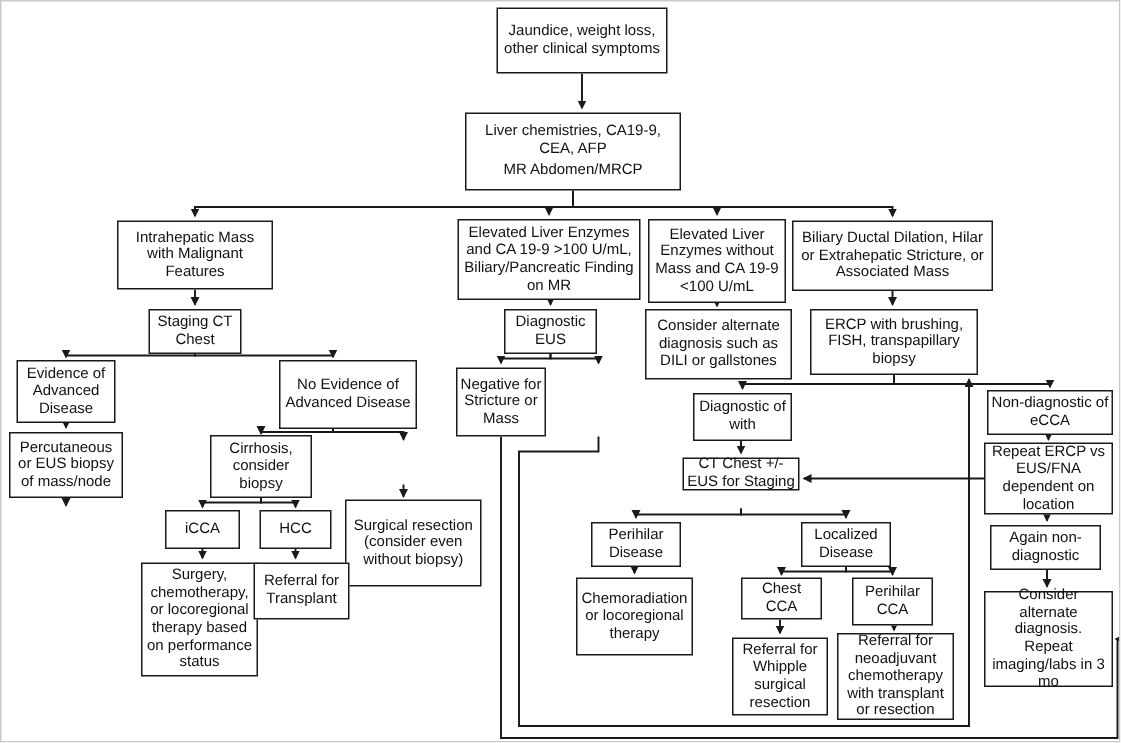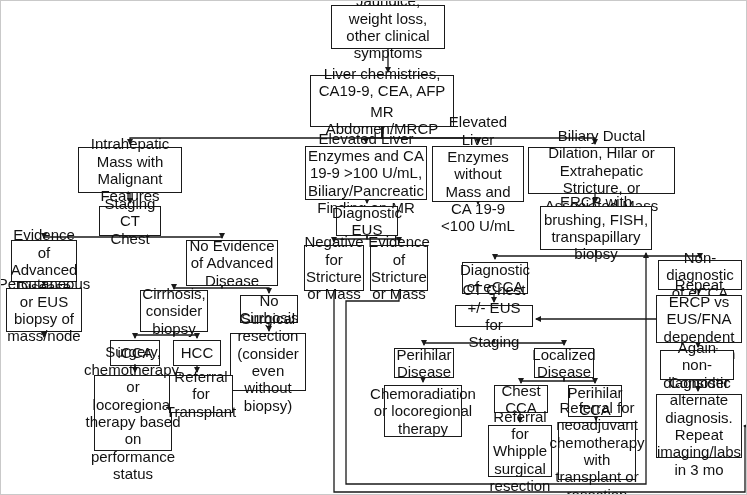--- a/index.html
+++ b/index.html
@@ -18,21 +18,21 @@
   .node {
     position:absolute;
     box-sizing:border-box;
     border:1.5px solid #1a1a1a;
     background:#fff;
     display:flex;
     flex-direction:column;
     align-items:center;
     justify-content:center;
     text-align:center;
-    font-size:15px;
+    font-size:10px;
     line-height:1.16;
     padding:1px 2px;
   }
   .node .gap { margin-top:3px; }
 </style>
 </head>
 <body>
 
 <div class="canvas">
 
@@ -85,42 +85,41 @@
   <div class="node" style="left:330px;top:4px;width:114px;height:44px">Jaundice, weight loss, other clinical symptoms</div>
 
   <div class="node" style="left:309px;top:74px;width:144px;height:52px">
     <span>Liver chemistries, CA19-9, CEA, AFP</span>
     <span class="gap">MR Abdomen/MRCP</span>
   </div>
 
   <div class="node" style="left:77px;top:146px;width:104px;height:46px">Intrahepatic Mass with Malignant Features</div>
   <div class="node" style="left:304px;top:145px;width:122px;height:54px">Elevated Liver Enzymes and CA 19-9 &gt;100 U/mL, Biliary/Pancreatic Finding on MR</div>
   <div class="node" style="left:431px;top:145px;width:92px;height:56px">Elevated Liver Enzymes without Mass and CA 19-9 &lt;100 U/mL</div>
-  <div class="node" style="left:527px;top:146px;width:147px;height:47px">Biliary Ductal Dilation, Hilar or Extrahepatic Stricture, or Associated Mass</div>
+  <div class="node" style="left:527px;top:146px;width:134px;height:47px">Biliary Ductal Dilation, Hilar or Extrahepatic Stricture, or Associated Mass</div>
 
   <div class="node" style="left:98px;top:205px;width:62px;height:30px">Staging CT Chest</div>
   <div class="node" style="left:335px;top:205px;width:62px;height:30px">Diagnostic EUS</div>
+  <div class="node" style="left:429px;top:205px;width:98px;height:47px">Consider alternate diagnosis such as DILI or gallstones</div>
   <div class="node" style="left:539px;top:205px;width:112px;height:44px">ERCP with brushing, FISH, transpapillary biopsy</div>
 
   <div class="node" style="left:10px;top:239px;width:66px;height:42px">Evidence of Advanced Disease</div>
   <div class="node" style="left:185px;top:239px;width:92px;height:46px">No Evidence of Advanced Disease</div>
   <div class="node" style="left:303px;top:244px;width:60px;height:46px">Negative for Stricture or Mass</div>
-  <div class="node" style="left:369px;top:244px;width:58px;height:46px">Evidence of Stricture or Mass</div>
-  <div class="node" style="left:461px;top:261px;width:66px;height:32px">Diagnostic of eCCA</div>
+  <div class="node" style="left:461px;top:261px;width:66px;height:32px">Diagnostic of with</div>
   <div class="node" style="left:657px;top:259px;width:84px;height:30px">Non-diagnostic of eCCA</div>
 
   <div class="node" style="left:5px;top:287px;width:76px;height:44px">Percutaneous or EUS biopsy of mass/node</div>
   <div class="node" style="left:139px;top:289px;width:68px;height:42px">Cirrhosis, consider biopsy</div>
-  <div class="node" style="left:239px;top:294px;width:58px;height:28px">No Cirrhosis</div>
   <div class="node" style="left:454px;top:304px;width:78px;height:22px">CT Chest +/- EUS for Staging</div>
   <div class="node" style="left:655px;top:294px;width:86px;height:48px">Repeat ERCP vs EUS/FNA dependent on location</div>
 
   <div class="node" style="left:109px;top:339px;width:50px;height:26px">iCCA</div>
   <div class="node" style="left:172px;top:339px;width:48px;height:26px">HCC</div>
-  <div class="node" style="left:229px;top:332px;width:76px;height:58px">Surgical resection (consider even without biopsy)</div>
+  <div class="node" style="left:229px;top:332px;width:91px;height:58px">Surgical resection (consider even without biopsy)</div>
   <div class="node" style="left:393px;top:347px;width:60px;height:30px">Perihilar Disease</div>
   <div class="node" style="left:533px;top:347px;width:60px;height:30px">Localized Disease</div>
   <div class="node" style="left:659px;top:349px;width:74px;height:30px">Again non-diagnostic</div>
 
   <div class="node" style="left:93px;top:374px;width:78px;height:76px">Surgery, chemotherapy, or locoregional therapy based on performance status</div>
   <div class="node" style="left:168px;top:374px;width:64px;height:38px">Referral for Transplant</div>
   <div class="node" style="left:383px;top:384px;width:78px;height:52px">Chemoradiation or locoregional therapy</div>
   <div class="node" style="left:493px;top:384px;width:54px;height:28px">Chest CCA</div>
   <div class="node" style="left:567px;top:384px;width:54px;height:32px">Perihilar CCA</div>
   <div class="node" style="left:655px;top:393px;width:86px;height:64px">Consider alternate diagnosis. Repeat imaging/labs in 3 mo</div>

